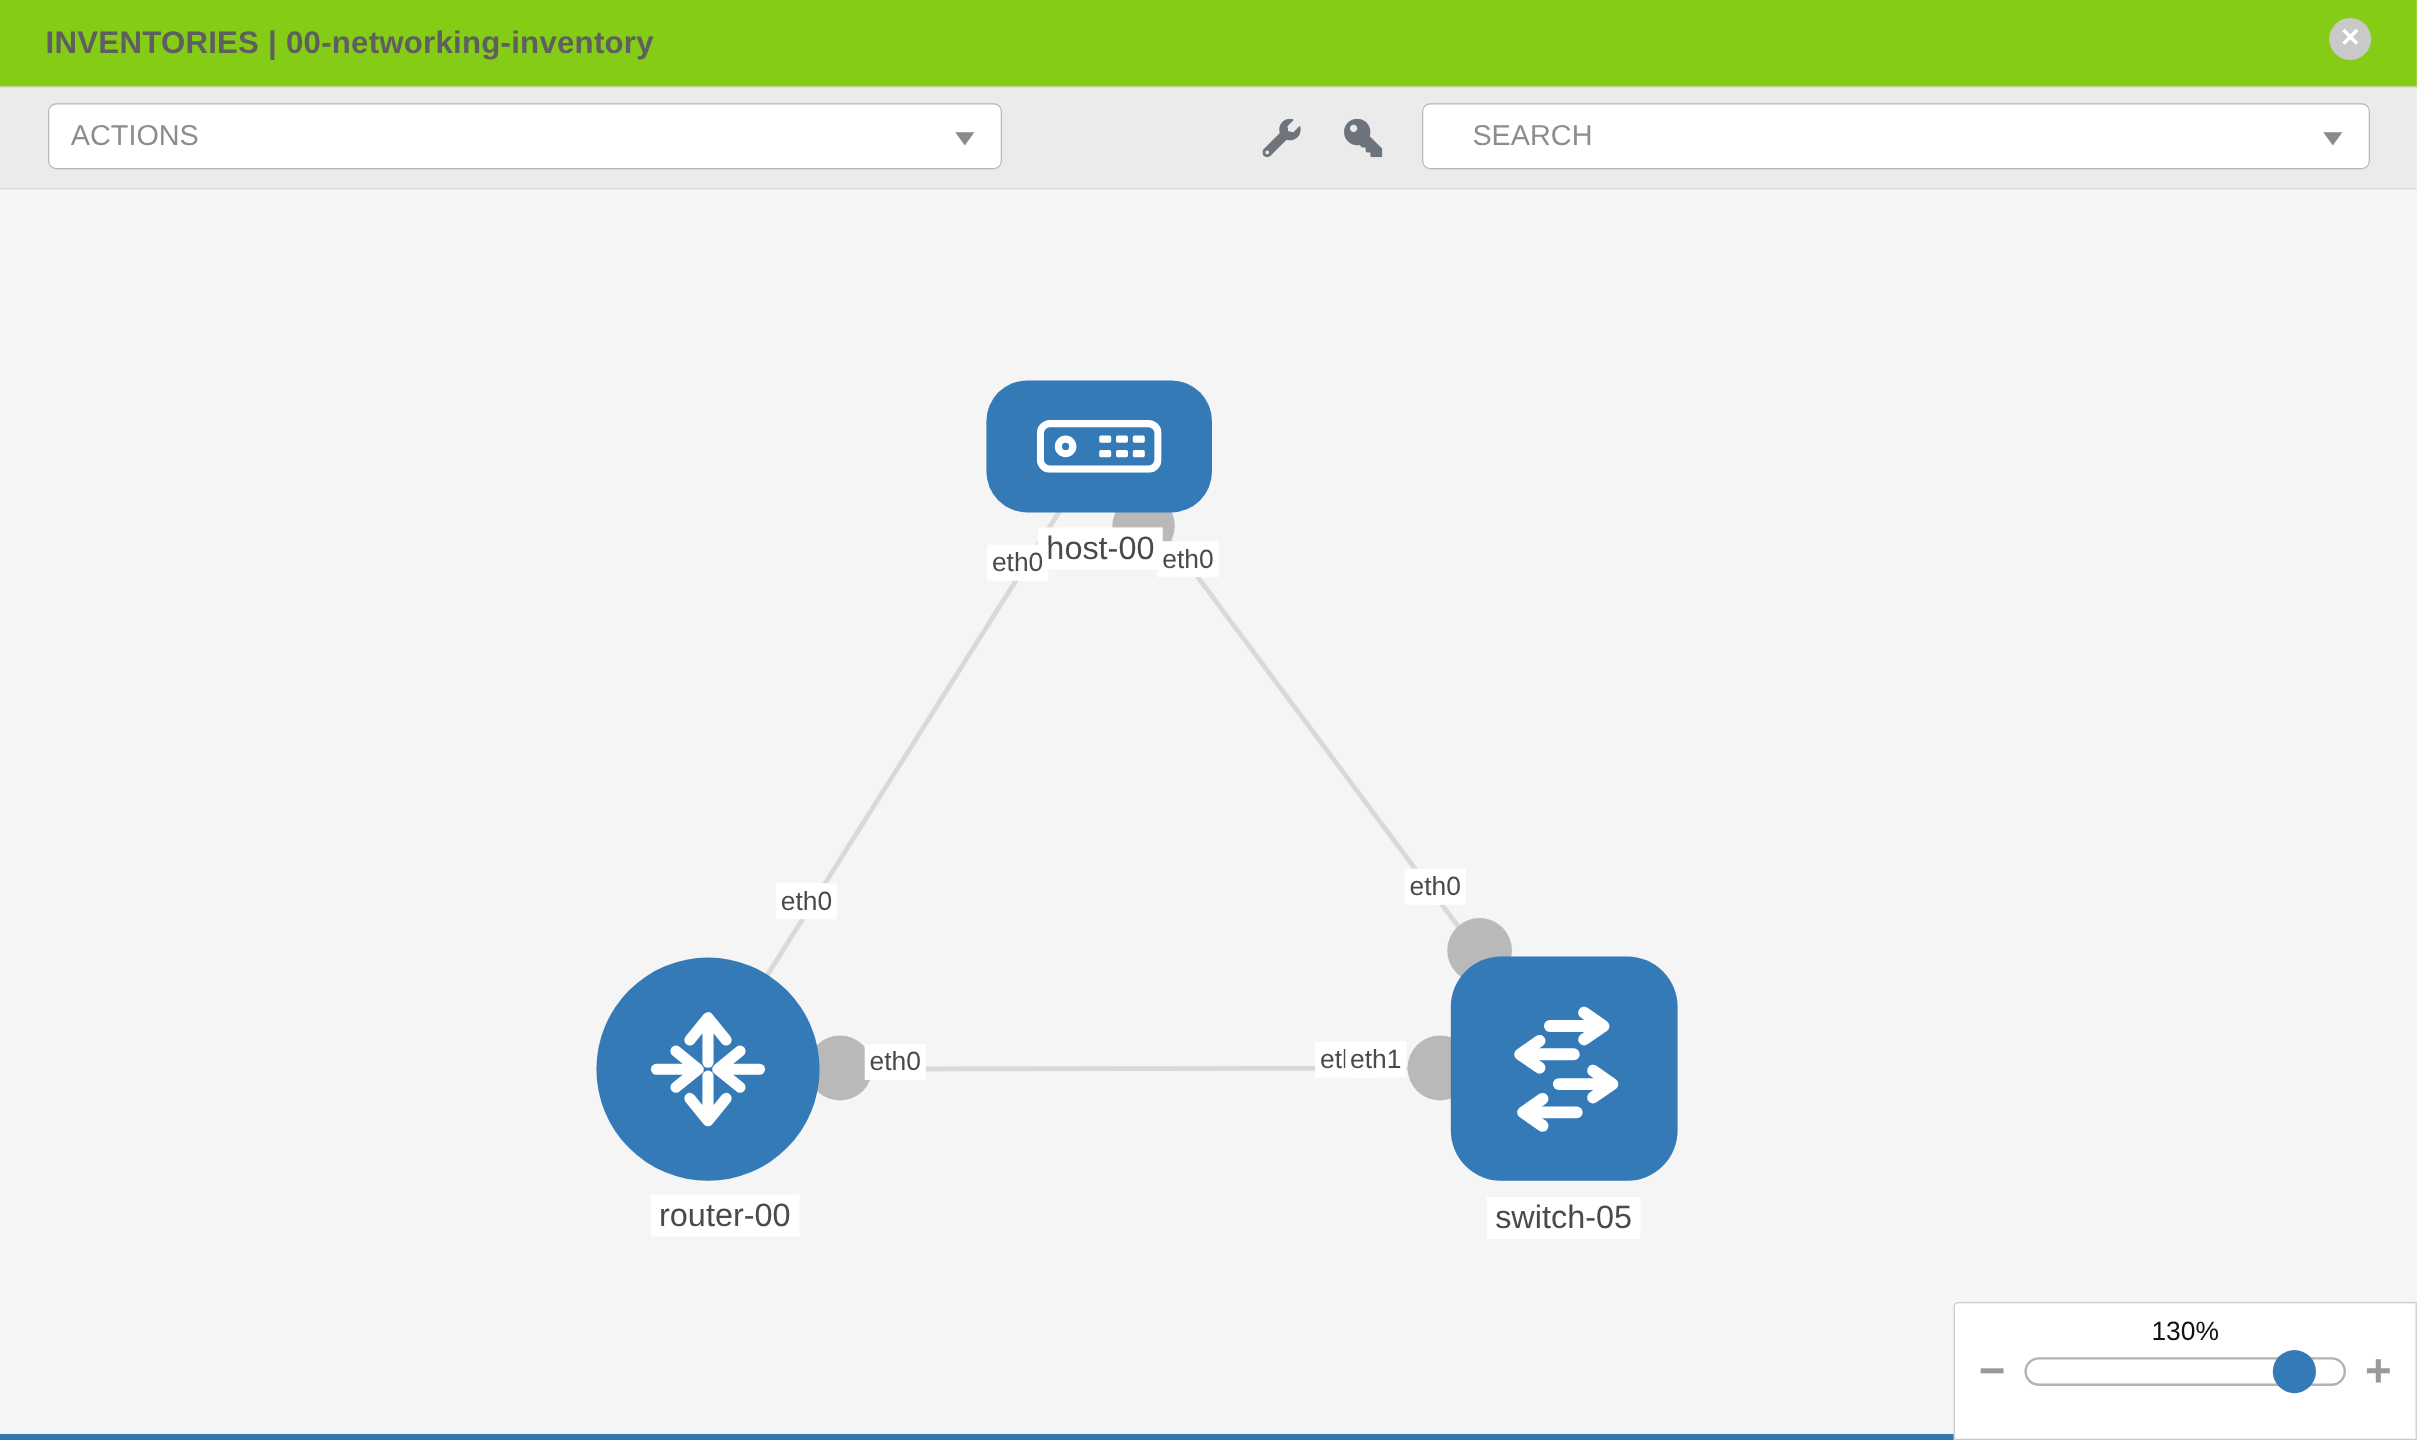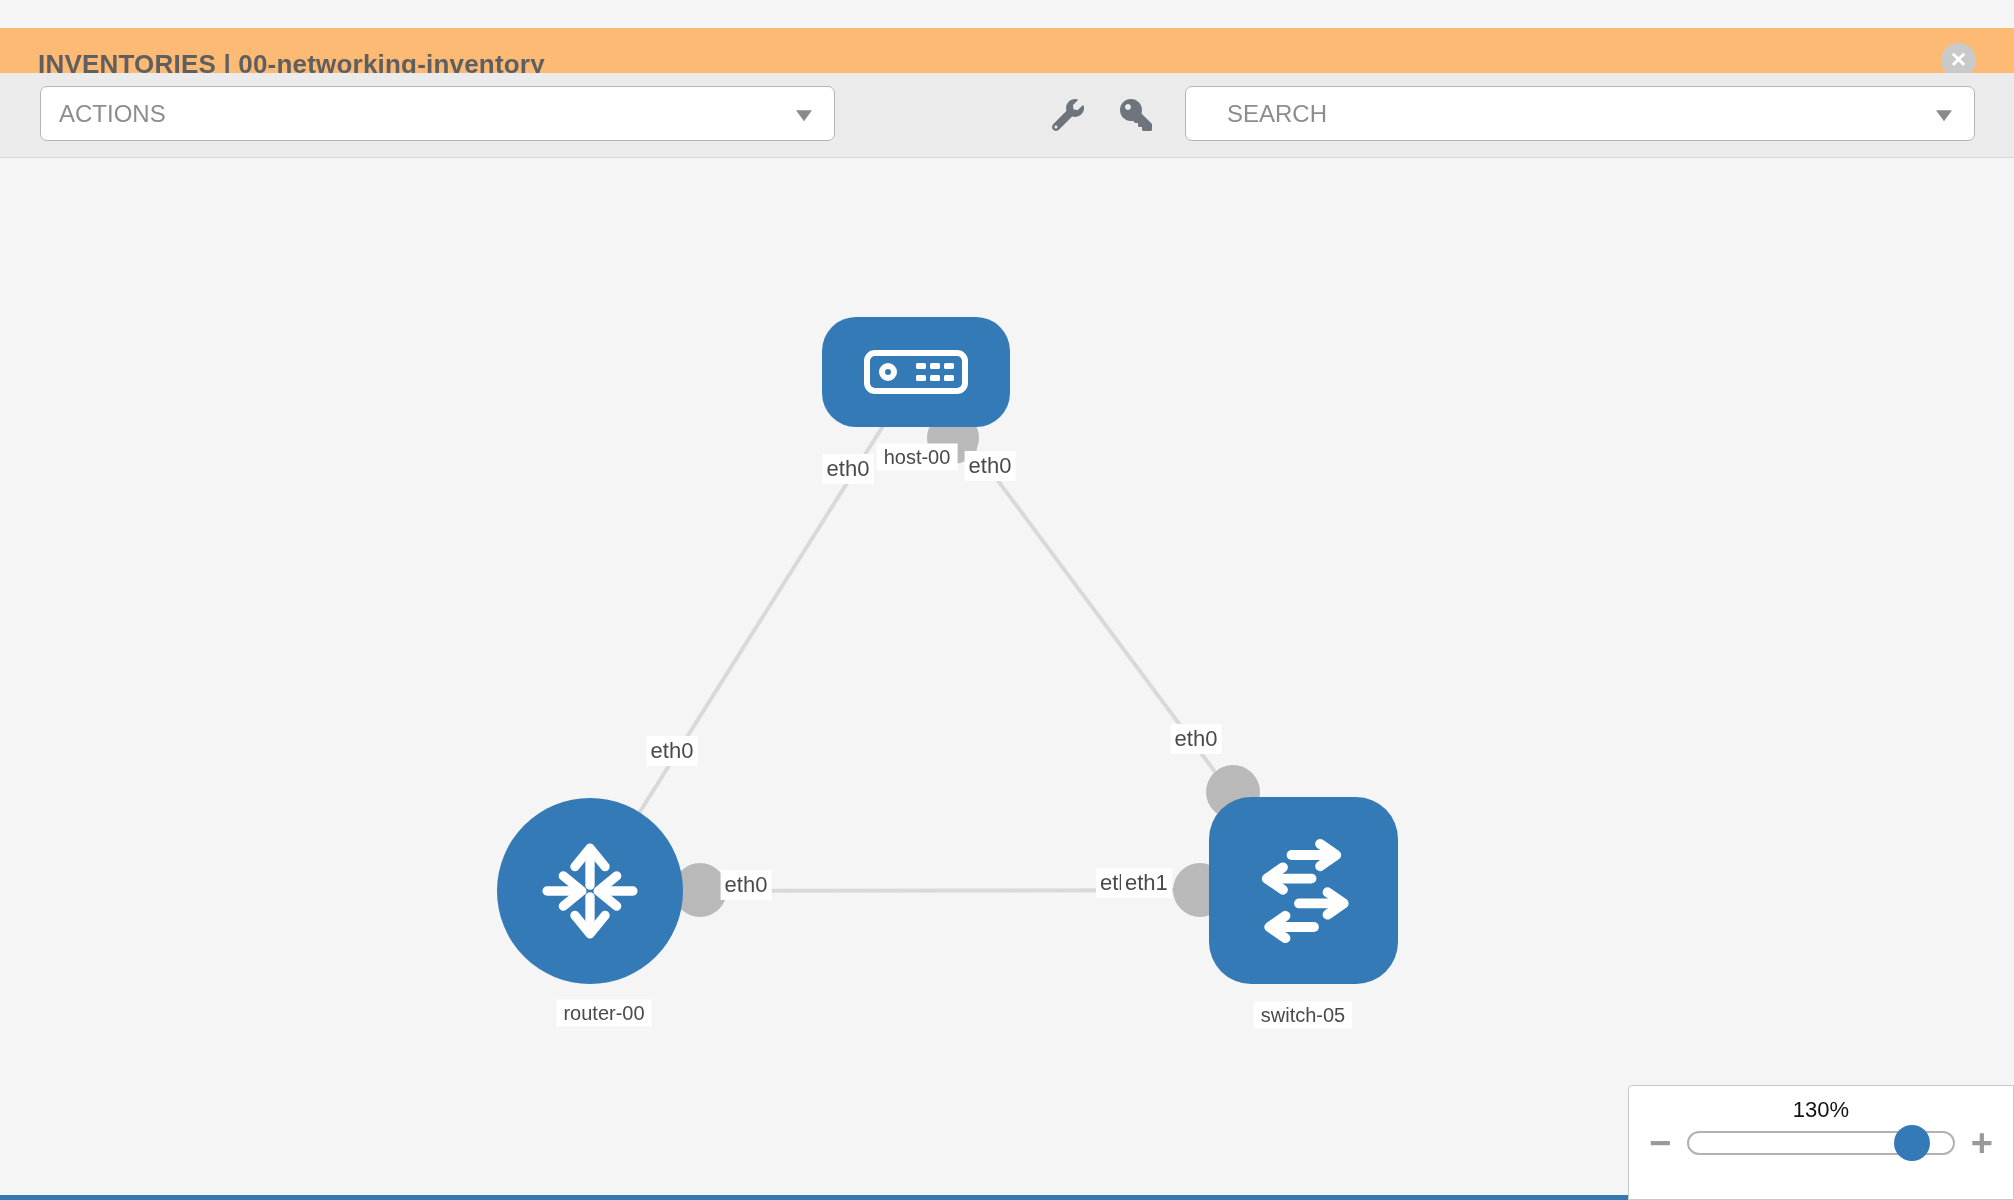--- a/index.html
+++ b/index.html
@@ -1,20 +1,20 @@
 <!DOCTYPE html>
 <html><head>
 <meta charset="utf-8">
 <style>
   html,body{margin:0;padding:0;}
   body{width:2014px;height:1200px;overflow:hidden;font-family:"Liberation Sans",sans-serif;background:#f5f5f5;position:relative;}
   .app{position:absolute;inset:0;}
 
   
-  .header{position:absolute;left:0;top:0;width:2014px;height:72px;background:#fdba74;border-bottom:1px solid #e2e2e2;margin-top:28px;}
+  .header{position:absolute;left:0;top:0;width:2014px;height:72px;background:#84cc16;border-bottom:1px solid #e2e2e2;}
   .page-title{position:absolute;left:38px;top:50%;transform:translateY(-50%);margin:0;font-size:26px;font-weight:bold;color:#5f5f5f;letter-spacing:.2px;}
   .close-btn{position:absolute;left:1941px;top:15px;width:35px;height:35px;border-radius:50%;background:#c9c9c9;display:flex;align-items:center;justify-content:center;cursor:pointer;}
   .close-x{color:#ffffff;font-size:21px;font-weight:bold;line-height:1;transform:translateY(-1px);}
 
   
   .toolbar{position:absolute;left:0;top:73px;width:2014px;height:84px;background:#ebebeb;border-bottom:1px solid #d6d6d6;}
   .dropdown{position:absolute;top:13px;height:55px;background:#ffffff;border:1px solid #b5b5b5;border-radius:7px;box-sizing:border-box;display:flex;align-items:center;cursor:pointer;text-align:center;}
   .dropdown .dd-label{font-size:24px;color:#8d8d8d;padding-left:18px;}
   .dropdown .caret{position:absolute;right:22px;top:50%;transform:translateY(-35%);width:0;height:0;border-left:8px solid transparent;border-right:8px solid transparent;border-top:11px solid #8a8a8a;}
   .dd-actions{left:40px;width:795px;}
@@ -27,21 +27,21 @@
   
   .canvas{position:absolute;left:0;top:158px;width:2014px;height:1042px;background:#f5f5f5;}
   .links-svg{position:absolute;left:0;top:-158px;width:2014px;height:1200px;}
 
   .node{position:absolute;background:#337ab7;display:flex;align-items:center;justify-content:center;cursor:pointer;}
   .node svg{stroke:#ffffff;fill:none;stroke-linecap:round;stroke-linejoin:round;}
   .node-host{left:822px;top:159px;width:188px;height:110px;border-radius:34px;}
   .node-router{left:497px;top:640px;width:186px;height:186px;border-radius:50%;}
   .node-switch{left:1209px;top:639px;width:189px;height:187px;border-radius:42px;}
 
-  .node-label{position:absolute;transform:translate(-50%,-50%);background:#ffffff;color:#4a4a4a;font-size:20px;padding:2px 7px;white-space:nowrap;}
+  .node-label{position:absolute;transform:translate(-50%,-50%);background:#ffffff;color:#4a4a4a;font-size:27px;padding:2px 7px;white-space:nowrap;}
   .lbl-host{left:917px;top:299px;}
   .lbl-router{left:572px;top:855px;margin-left:32px;}
   .lbl-switch{left:1303px;top:857px;}
 
   .if-label{position:absolute;background:#ffffff;color:#4a4a4a;font-size:22px;padding:2px 4px;white-space:nowrap;}
   .if-c{transform:translate(-50%,-50%);}
   .if1{left:848px;top:311px;}
   .if2{left:990px;top:308px;}
   .if3{left:672px;top:593px;}
   .if4{left:1196px;top:581px;}

